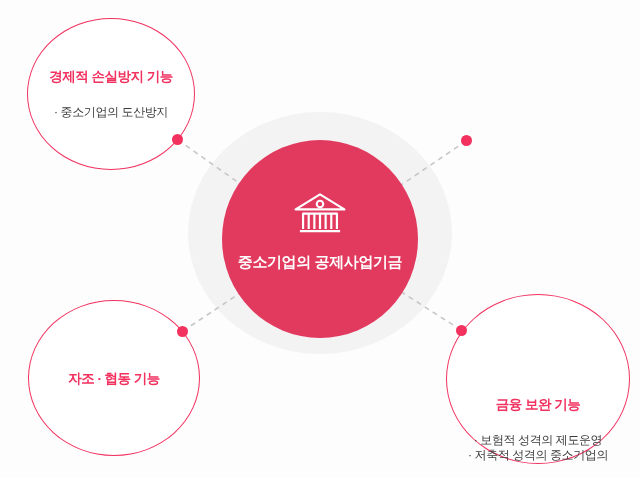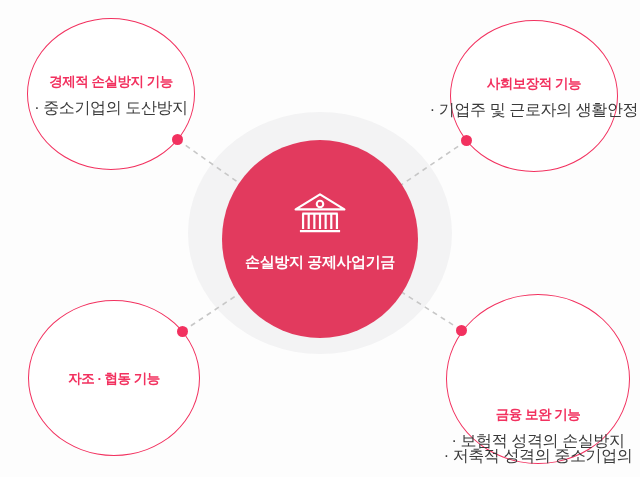--- a/index.html
+++ b/index.html
@@ -30,31 +30,31 @@
   .bank-icon{margin-top:52px;display:block;}
   .bank-icon *{stroke:#ffffff;fill:none;}
   .center-label{
     margin-top:16px;color:#ffffff;font-weight:bold;font-size:15px;line-height:20px;
     letter-spacing:-0.4px;white-space:nowrap;
   }
   .node{
     position:absolute;box-sizing:border-box;border-radius:50%;
     border:1.5px solid var(--accent,#f2315f);background:#ffffff;z-index:3;
     display:flex;flex-direction:column;align-items:center;justify-content:center;
-    gap:10px;text-align:center;
+    gap:20px;text-align:center;
   }
   .node-economic{left:27px;top:18px;width:168px;height:152px;}
   .node-social{left:450px;top:20px;width:168px;height:152px;}
   .node-selfhelp{left:28px;top:300px;width:172px;height:156px;}
   .node-financial{left:446px;top:294px;width:184px;height:170px;justify-content:flex-end;}
   .node-title{
     color:var(--accent,#f2315f);font-weight:bold;font-size:13.5px;line-height:17px;
     letter-spacing:-0.5px;white-space:nowrap;
   }
-  .node-items{color:var(--body-text,#3a3a3a);font-size:16px;letter-spacing:-0.4px;}
+  .node-items{color:var(--body-text,#3a3a3a);font-size:12px;letter-spacing:-0.4px;}
   .node-item{line-height:15px;white-space:nowrap;}
   .dot{
     position:absolute;width:11px;height:11px;border-radius:50%;
     background:var(--accent,#f2315f);z-index:4;
   }
   .dot-tl{left:172px;top:134px;}
   .dot-tr{left:461px;top:135px;}
   .dot-bl{left:177px;top:326px;}
   .dot-br{left:456px;top:325px;}
 </style>
@@ -73,45 +73,39 @@
   </svg>
 
   <div class="center-node">
     <svg class="bank-icon" width="54" height="44" viewBox="0 0 56 46">
       <path d="M28 2.5 L53.5 18.2 H2.5 Z" stroke-width="2.3" stroke-linejoin="round"></path>
       <circle cx="28" cy="12.6" r="3.4" stroke-width="2.2"></circle>
       <path d="M9.5 22.6 H46.5" stroke-width="2.3"></path>
       <path d="M10.3 22.6 V38.6 M16.2 22.6 V38.6 M22.1 22.6 V38.6 M28 22.6 V38.6 M33.9 22.6 V38.6 M39.8 22.6 V38.6 M45.7 22.6 V38.6" stroke-width="2.3"></path>
       <path d="M7 40.8 H49" stroke-width="2.3"></path>
     </svg>
-    <div class="center-label">손실방지 공제사업기금</div>
+    <div class="center-label">중소기업의 공제사업기금</div>
   </div>
 
   <div class="node node-economic">
     <div class="node-title">경제적 손실방지 기능</div>
     <div class="node-items">
       <div class="node-item">· 중소기업의 도산방지</div>
     </div>
   </div>
 
-  <div class="node node-social">
-    <div class="node-title">사회보장적 기능</div>
-    <div class="node-items">
-      <div class="node-item">· 기업주 및 근로자의 생활안정</div>
-    </div>
-  </div>
 
   <div class="node node-selfhelp">
     <div class="node-title">자조 · 협동 기능</div>
   </div>
 
   <div class="node node-financial">
     <div class="node-title">금융 보완 기능</div>
     <div class="node-items">
-      <div class="node-item">· 보험적 성격의 손실방지</div>
+      <div class="node-item">· 보험적 성격의 제도운영</div>
       <div class="node-item">· 저축적 성격의 중소기업의</div>
     </div>
   </div>
 
   <div class="dot dot-tl"></div>
   <div class="dot dot-tr"></div>
   <div class="dot dot-bl"></div>
   <div class="dot dot-br"></div>
 
 </div>

